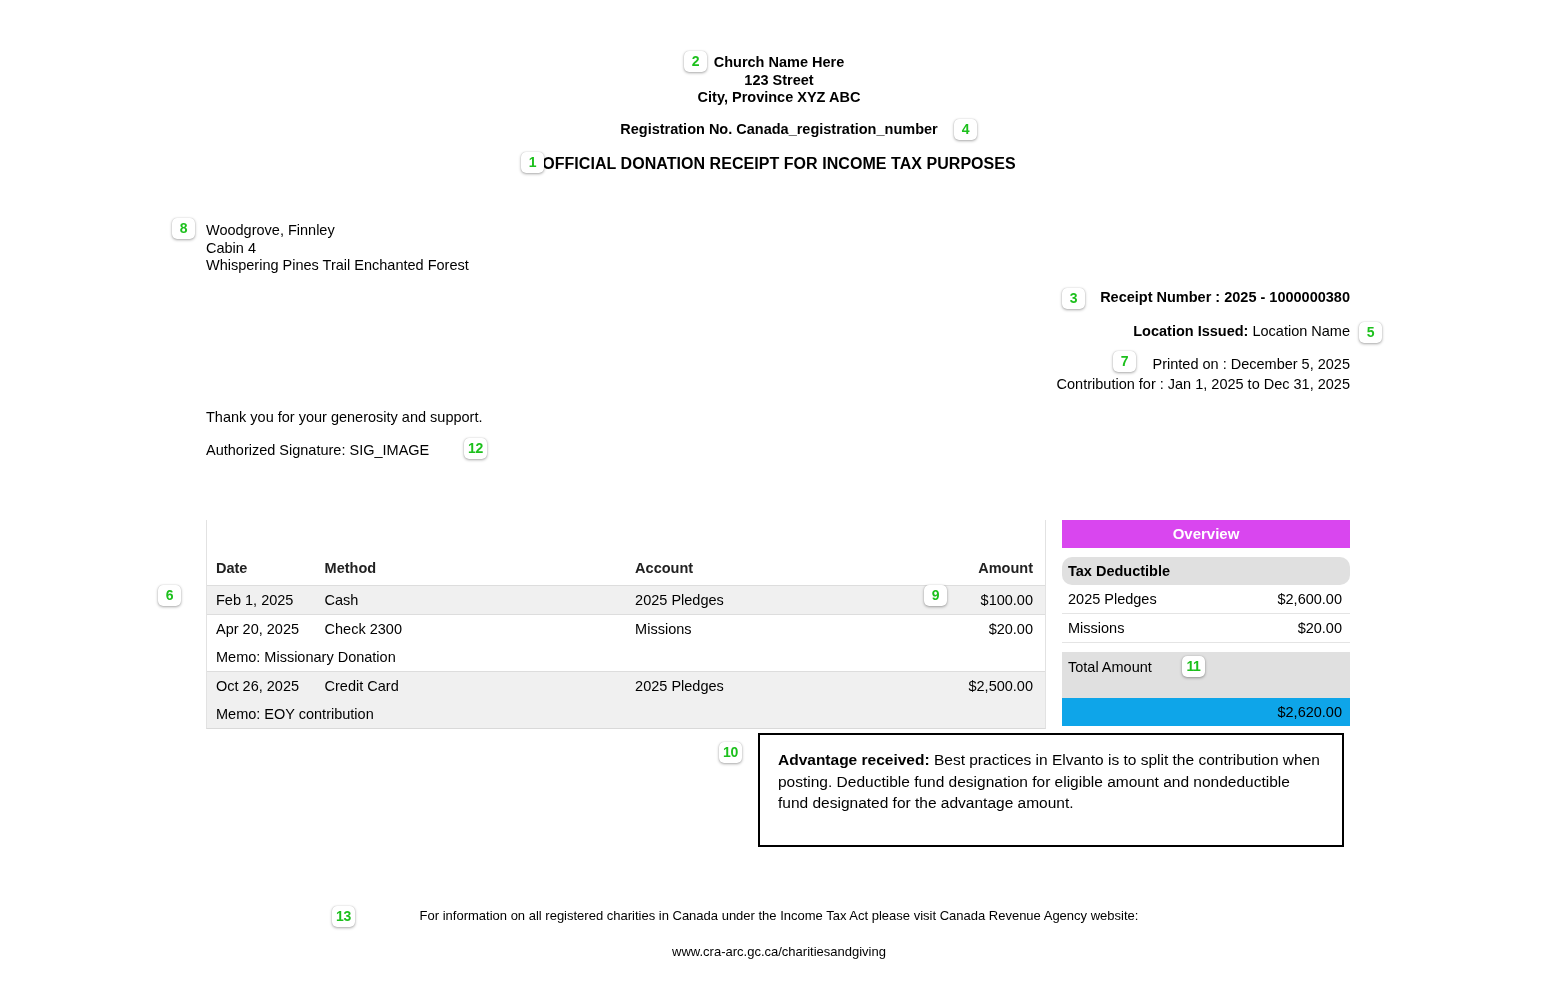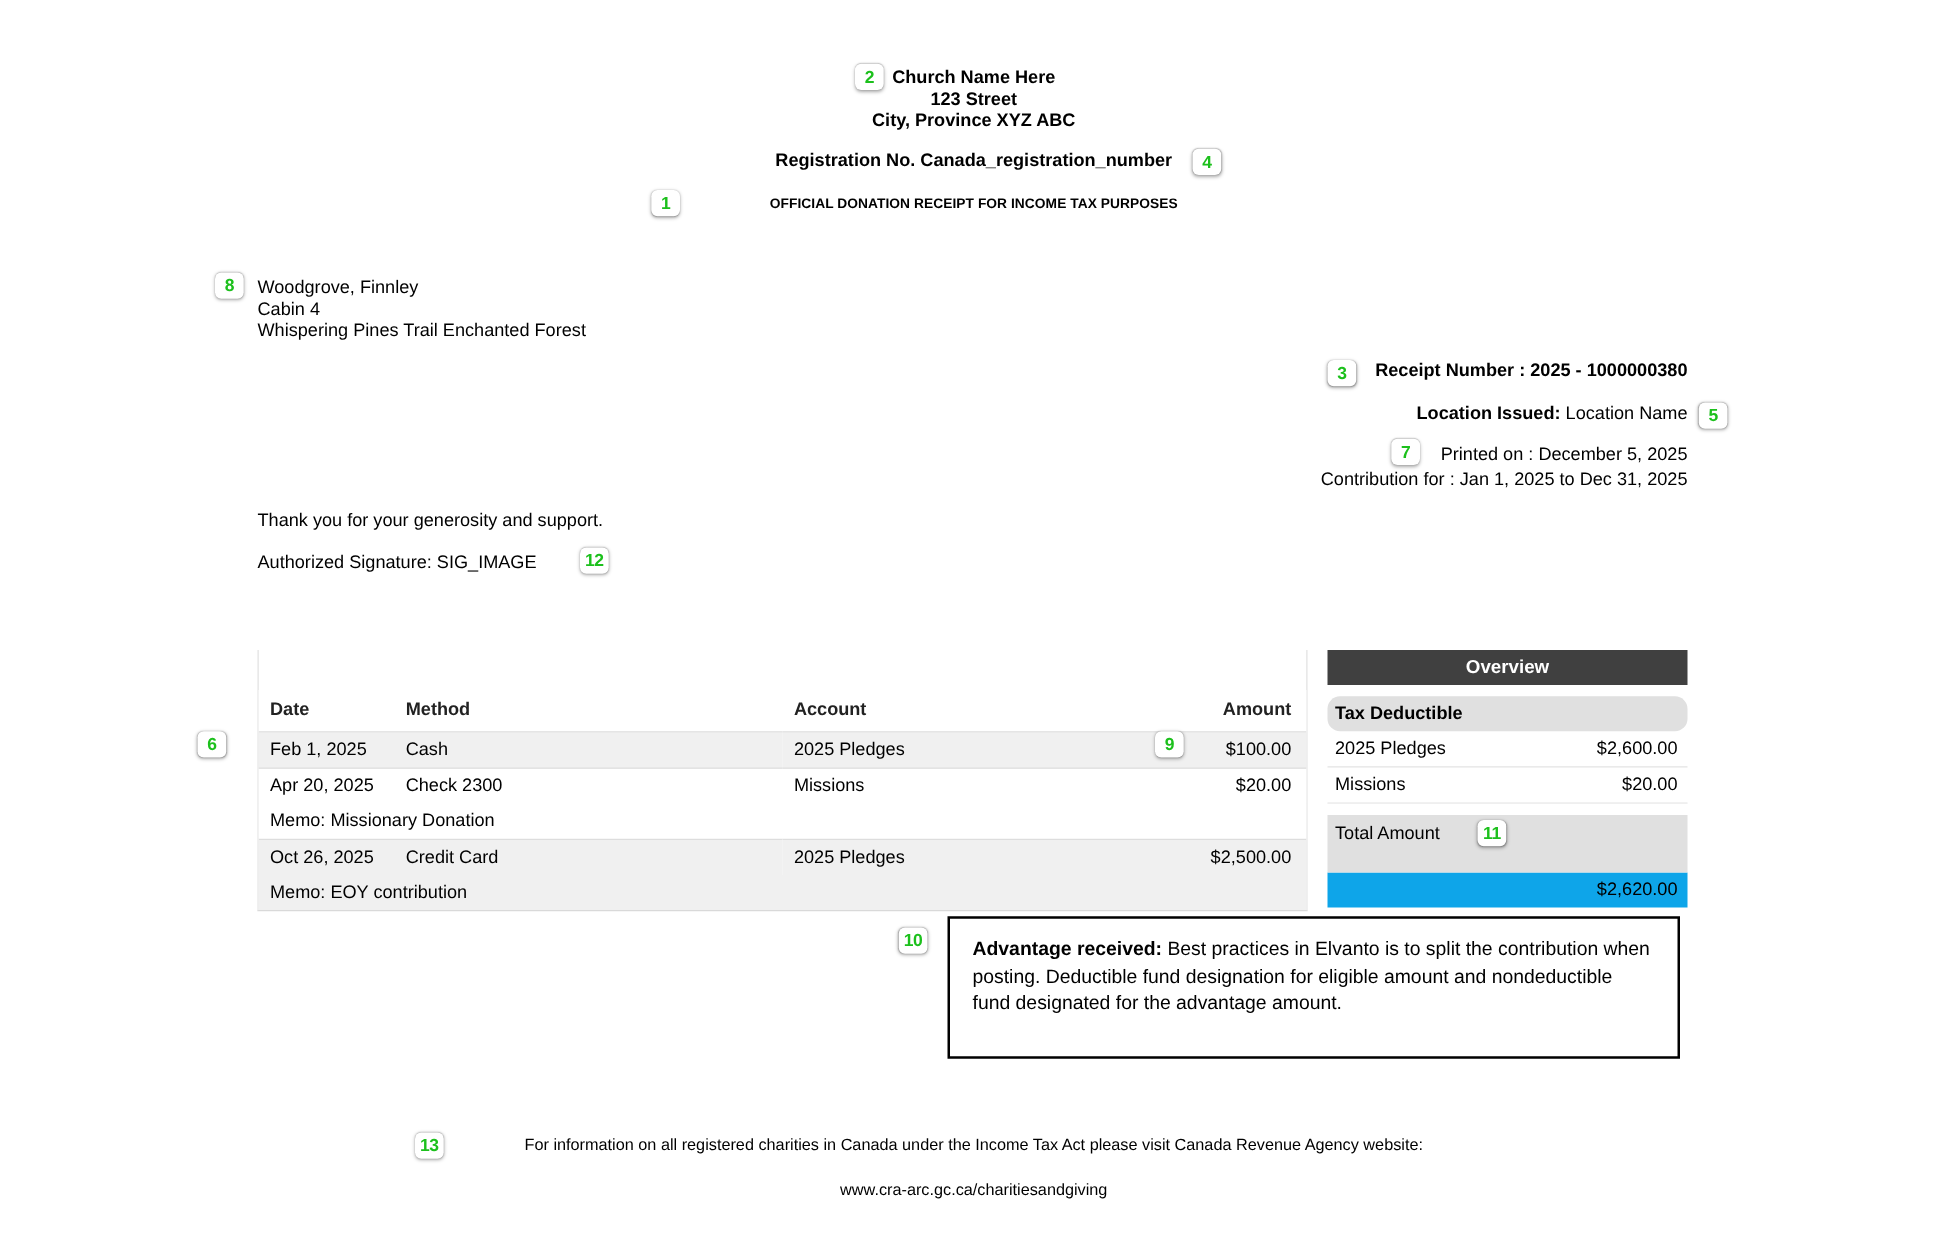--- a/index.html
+++ b/index.html
@@ -39,21 +39,21 @@
   .hdr-block {
     position: absolute;
     left: 0; right: 0;
     text-align: center;
     font-weight: bold;
     font-size: 14.5px;
     line-height: 17.6px;
   }
   .hdr-org { top: 54px; }
   .hdr-reg { top: 121px; font-size: 14.5px; }
-  .hdr-title { top: 155px; font-size: 11px; letter-spacing: 0.05px; }
+  .hdr-title { top: 155px; font-size: 16px; letter-spacing: 0.05px; }
 
   
   .donor {
     position: absolute;
     left: 206px;
     top: 222px;
     font-size: 14.5px;
     line-height: 17.5px;
   }
 
@@ -128,21 +128,21 @@
 
   
   .ov {
     position: absolute;
     left: 1062px;
     top: 520px;
     width: 288px;
     font-size: 14.5px;
   }
   .ov-head {
-    background: #404040;
+    background: #d946ef;
     color: #ffffff;
     font-weight: bold;
     text-align: center;
     padding: 5px 0 6px;
     font-size: 15px;
   }
   .ov-row {
     display: flex;
     justify-content: space-between;
     padding: 6px 8px 6px 6px;

